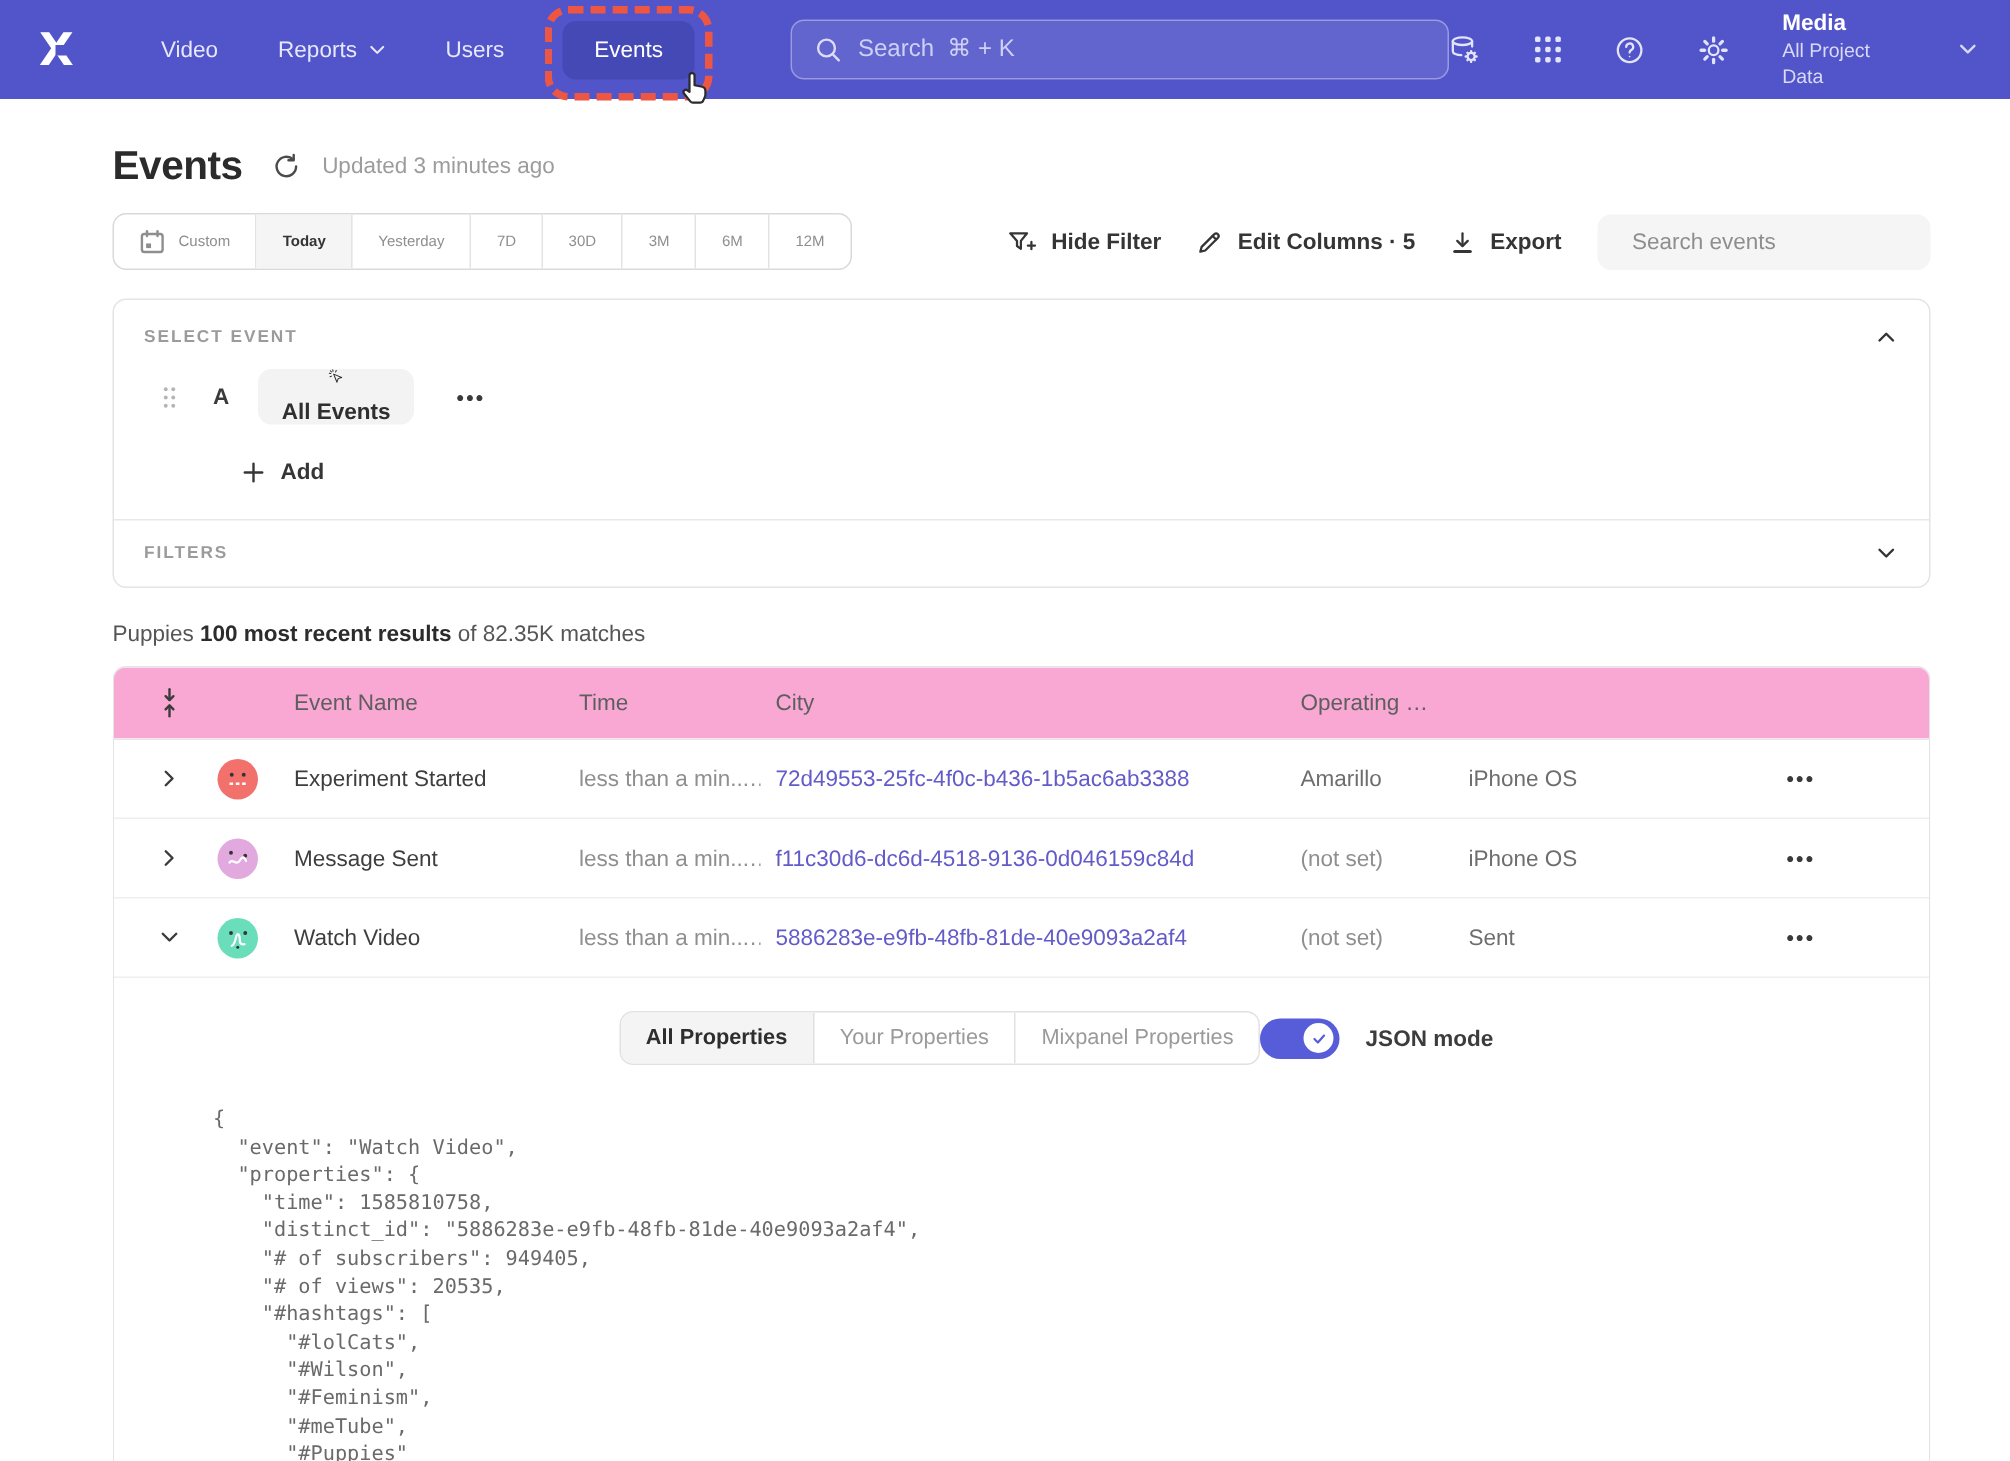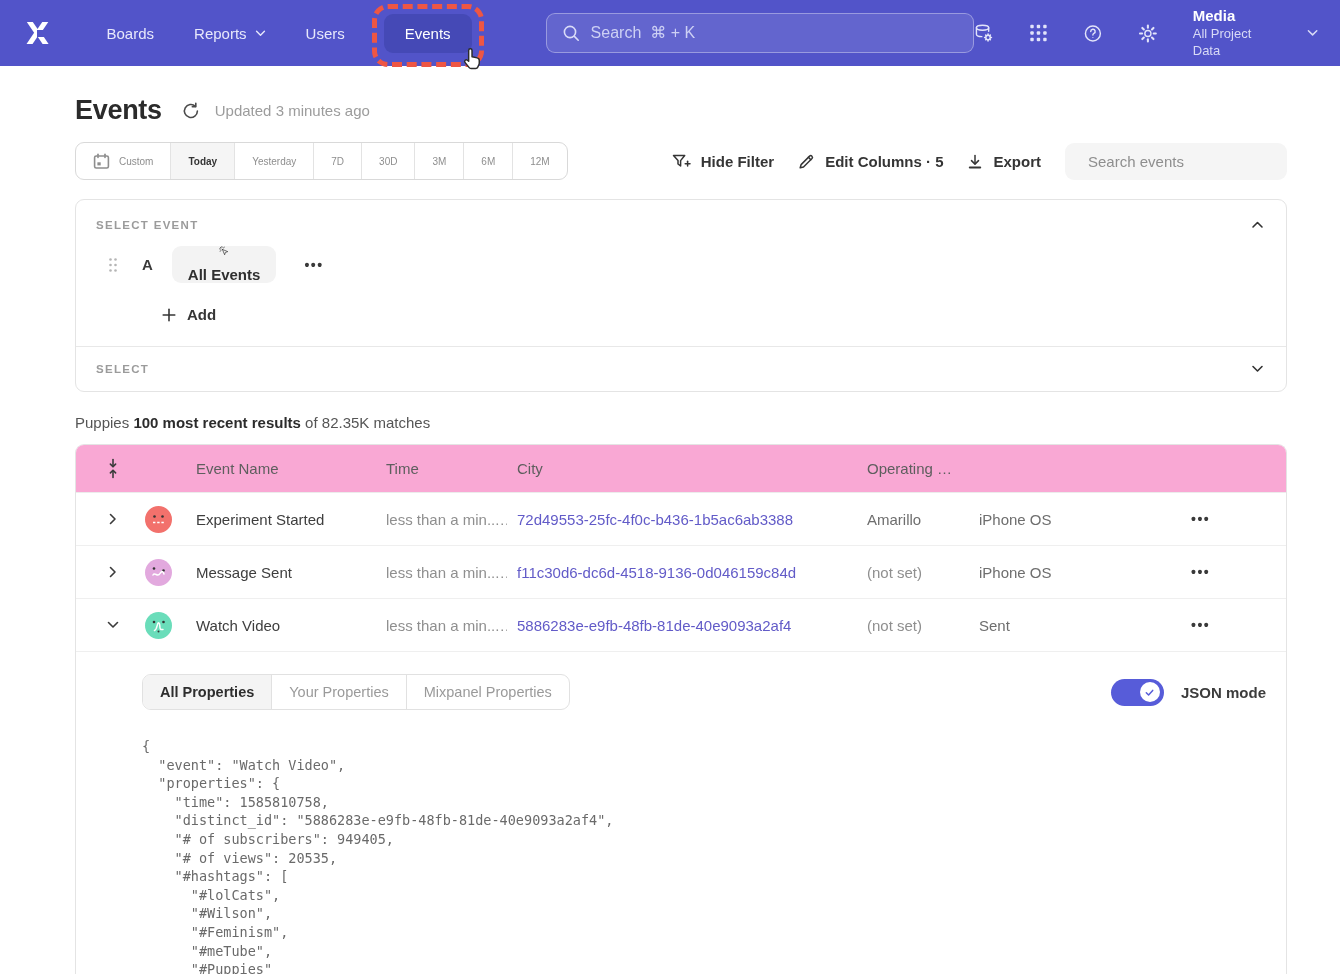--- a/index.html
+++ b/index.html
@@ -10,21 +10,21 @@
 
   
   .nav { display:flex; align-items:center; height:66px; background:#5254C9; padding:0 22px; position:relative; }
   .logo { position:relative; width:34px; margin:0 34px 0 4px; color:#fff; font:bold 30px "DejaVu Sans", sans-serif; cursor:pointer; }
   .logo .hole { position:absolute; width:7px; height:7px; background:#5254C9; left:11px; top:14px; }
   .nav-link { color:#E7E8FB; font-size:15px; padding:10px 15px; margin-right:10px; display:flex; align-items:center; gap:8px; cursor:pointer; white-space:nowrap; }
   .events-wrap { position:relative; margin:0 34px 0 14px; }
   .events-btn { background:#4549B6; border-radius:9px; padding:11px 21px; color:#fff; font-size:15px; cursor:pointer; }
   .dash-outline { position:absolute; left:-12px; top:-10px; right:-12px; bottom:-14px; border:5px dashed #EE5644; border-radius:16px; pointer-events:none; }
   .cursor-icon { position:absolute; right:-10px; bottom:-19px; width:21px; }
-  .nav-search { width:460px; height:40px; margin-left:40px; background:rgba(255,255,255,.10);
+  .nav-search { width:460px; height:40px; margin-left:30px; background:rgba(255,255,255,.10);
     border:1px solid rgba(255,255,255,.35); border-radius:9px; display:flex; align-items:center; padding:0 15px; gap:11px; color:#DADCF8; }
   .nav-search input { flex:1; background:transparent; border:none; outline:none; color:#fff; font-size:16px; font-family:inherit; }
   .nav-search input::placeholder { color:#CDD0F4; opacity:1; }
   .nav-right { margin-left:auto; display:flex; align-items:center; gap:35px; color:#E2E4FA; }
   .nav-icon { cursor:pointer; }
   .project { display:flex; flex-direction:column; line-height:1.3; cursor:pointer; }
   .project-name { font-weight:bold; font-size:15px; color:#fff; }
   .project-scope { font-size:13px; color:#D8DAF6; }
   .project-chev { color:#D8DAF6; margin-left:2px; cursor:pointer; }
 
@@ -79,40 +79,40 @@
   .ename { color:#3E3E3E; }
   .time { color:#8F8F8F; position:relative; display:inline-block; }
   .u-time::after { content:''; position:absolute; left:0; right:0; bottom:-15px; border-bottom:1px solid #DDD; }
   .idlink { color:#625BC8; cursor:pointer; text-decoration:none; }
   .cityos { color:#6E6E6E; }
   .muted { color:#8F8F8F; }
   .kebab { font-weight:bold; color:#3A3A3A; letter-spacing:1.5px; font-size:14px; padding-left:30px; cursor:pointer; }
 
   
   .detail { padding:22px 20px 40px 66px; }
-  .detail-top { display:flex; justify-content:space-between; align-items:center; }
+  .detail-top { display:flex; justify-content:center; align-items:center; }
   .tabs { display:inline-flex; border:1px solid #E1E1E1; border-radius:9px; overflow:hidden; height:36px; background:#fff; }
   .tab { display:flex; align-items:center; padding:0 17px; font-size:14.5px; color:#9A9A9A; border-right:1px solid #E1E1E1; cursor:pointer; white-space:nowrap; }
   .tab:last-child { border-right:none; }
   .tab.active { background:#F4F4F4; color:#2E2E2E; font-weight:bold; }
   .json-toggle { display:flex; align-items:center; gap:17px; }
   .switch { width:53px; height:27px; border-radius:14px; background:#575CD9; position:relative; cursor:pointer; }
   .knob { position:absolute; right:4px; top:3.5px; width:20px; height:20px; background:#fff; border-radius:50%;
     display:flex; align-items:center; justify-content:center; color:#575CD9; }
   .toggle-label { font-size:15px; font-weight:bold; color:#3C3C3C; }
   pre.json { margin-top:27px; font-family:"DejaVu Sans Mono", monospace; font-size:13.5px; line-height:18.6px; color:#6A6A6A; white-space:pre; }
 </style>
 </head>
 <body>
 
 <div class="nav">
   <div class="logo">X<span class="hole"></span></div>
 
   <div class="nav-link">
-    <span>Boards</span>
+    <span>Video</span>
   </div>
   <div class="nav-link">
     <span>Reports</span>
     <svg class="ico" width="11" height="7" viewBox="0 0 12 8">
         <polyline points="1.5,1.5 6,6 10.5,1.5"></polyline>
       </svg>
   </div>
   <div class="nav-link">
     <span>Users</span>
   </div>
@@ -303,21 +303,21 @@
     </div>
     <div class="add-row">
       <svg class="ico" width="14" height="14" viewBox="0 0 14 14" stroke-width="1.8">
         <line x1="7" y1="1.2" x2="7" y2="12.8"></line>
           <line x1="1.2" y1="7" x2="12.8" y2="7"></line>
       </svg>
       <span>Add</span>
     </div>
     <div class="divider"></div>
     <div class="filters-row">
-      <span class="section-label">SELECT</span>
+      <span class="section-label">FILTERS</span>
       <svg class="ico collapse-btn" width="13" height="8" viewBox="0 0 12 8">
           <polyline points="1.5,1.5 6,6 10.5,1.5"></polyline>
         </svg>
     </div>
   </div>
 
   <div class="results"><span>Puppies </span><b>100 most recent results</b><span> of 82.35K matches</span></div>
 
   <div class="table-card">
     <div class="t-grid t-head">

